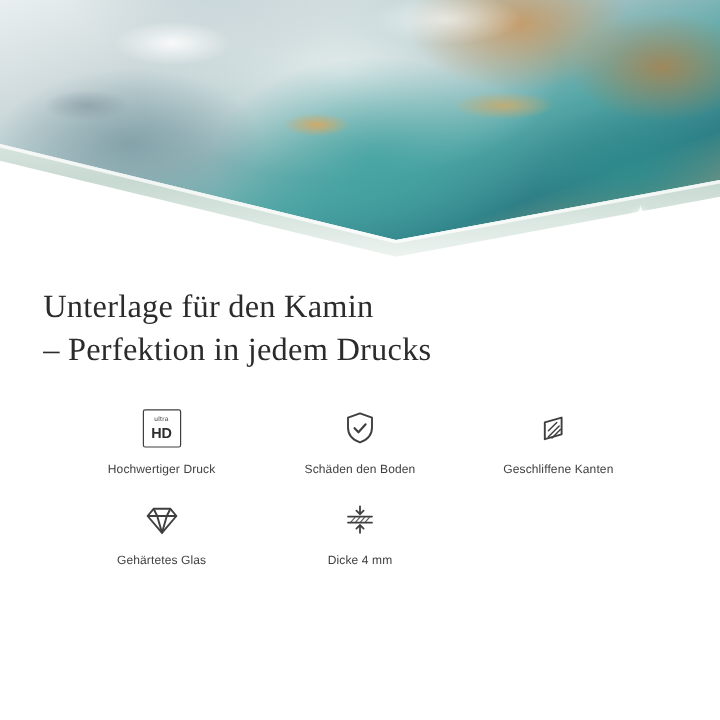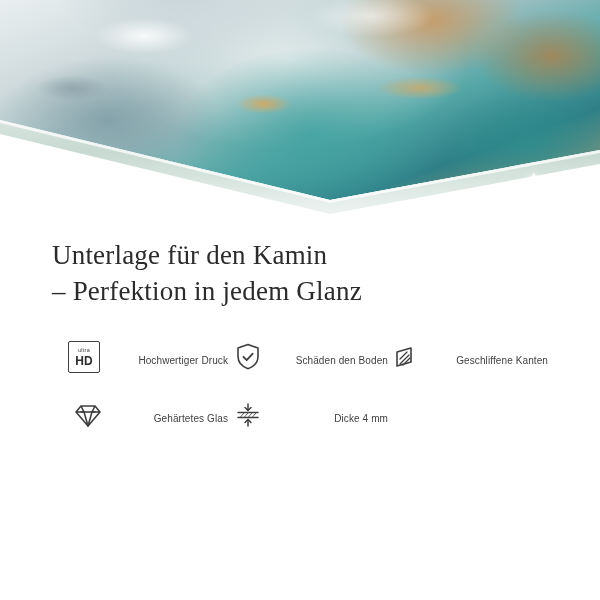--- a/index.html
+++ b/index.html
@@ -84,21 +84,21 @@
     line-height: 1;
     text-shadow: 0 0 6px rgba(255,255,255,0.9);
     pointer-events: none;
   }
   .sparkle.s1 { left: 523px; top: 168px; font-size: 26px; }
   .sparkle.s2 { left: 552px; top: 181px; font-size: 16px; }
   .sparkle.s3 { left: 537px; top: 190px; font-size: 11px; }
 
   
   .content {
-    padding: 20px 36px 0 52px;
+    padding: 20px 36px 0 36px;
   }
   .headline {
     font-family: "Liberation Serif", serif;
     font-size: 27px;
     line-height: 1.32;
     color: #2b2b2b;
     font-weight: 400;
     margin: 0 0 18px 0;
     letter-spacing: 0.2px;
   }
@@ -114,23 +114,23 @@
   
   .features {
     margin-top: 26px;
     display: grid;
     grid-template-columns: repeat(3, 1fr);
     grid-row-gap: 14px;
     padding: 0 16px;
   }
   .feature {
     display: flex;
-    flex-direction: row;
+    flex-direction: column;
     align-items: center;
-    justify-content: space-between;
+    justify-content: center;
   }
   .feature-icon {
     height: 44px;
     display: flex;
     align-items: center;
     justify-content: center;
   }
   .feature-label {
     margin-top: 7px;
     font-size: 10px;
@@ -172,21 +172,21 @@
     <div class="hero-edge"></div>
     <div class="hero-edge-line"></div>
     <span class="sparkle s1">✦</span>
     <span class="sparkle s2">✦</span>
     <span class="sparkle s3">✦</span>
   </div>
 
   <div class="content">
     <h1 class="headline">
       <span>Unterlage für den Kamin</span>
-      <span class="l2">– Perfektion in jedem Glanz</span>
+      <span class="l2">– Perfektion in jedem Drucks</span>
     </h1>
 
 
     <div class="features">
 
 
       <div class="feature">
         <div class="feature-icon">
           <div class="hd-box">
             <span class="hd-small">ultra</span>

